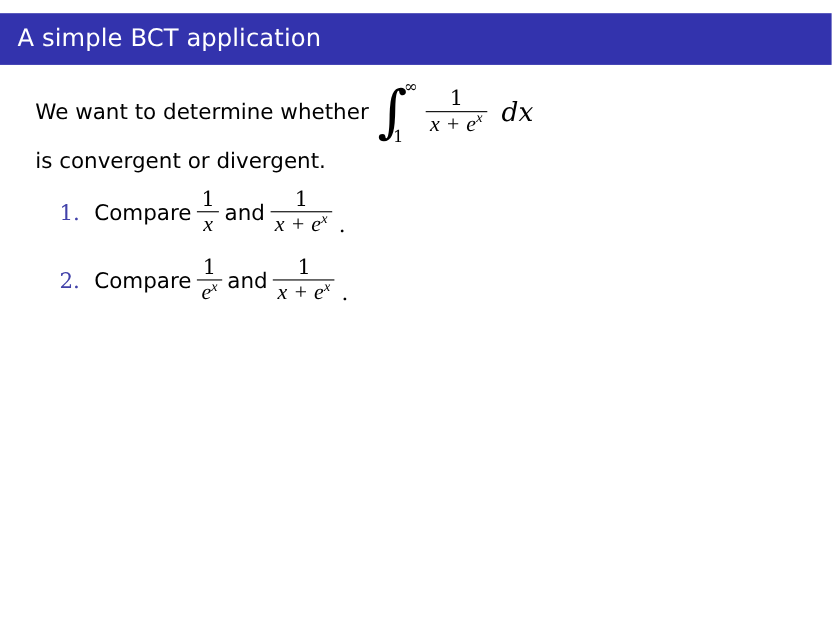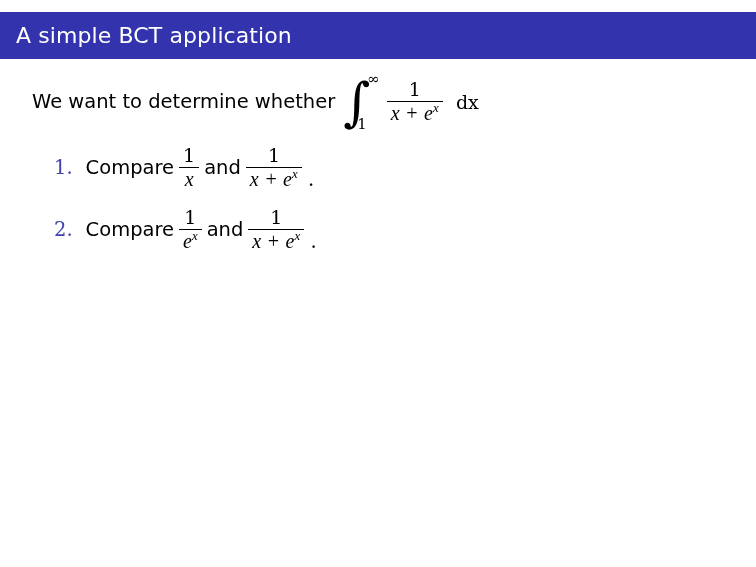--- a/index.html
+++ b/index.html
@@ -146,21 +146,22 @@
   .int-lower {
     font-size: 15px;
     font-family: "DejaVu Serif", "Liberation Serif", serif;
     line-height: 1;
     position: relative;
     left: -10px;
     top: 2px;
   }
   .dx {
     font-family: "DejaVu Serif", "Liberation Serif", serif;
-    font-size: 19px;
+    font-style: italic;
+    font-size: 24px;
     margin-left: 8px;
   }
 
   
   .enum-list {
     margin: 10px 0 0 0;
     padding: 0;
     list-style: none;
   }
   .enum-item {
@@ -207,20 +208,21 @@
 
     <span class="frac wide">
       <span class="num">1</span>
       <span class="bar"></span>
       <span class="den"><span>x + e</span><span class="sup">x</span></span>
     </span>
 
     <span class="dx">dx</span>
   </div>
 
+  <div class="line-plain">is convergent or divergent.</div>
 
 
   <ol class="enum-list">
 
     <li class="enum-item">
       <span class="enum-marker">1.</span>
       <span class="txt">Compare</span>
 
       <span class="frac">
         <span class="num">1</span>

